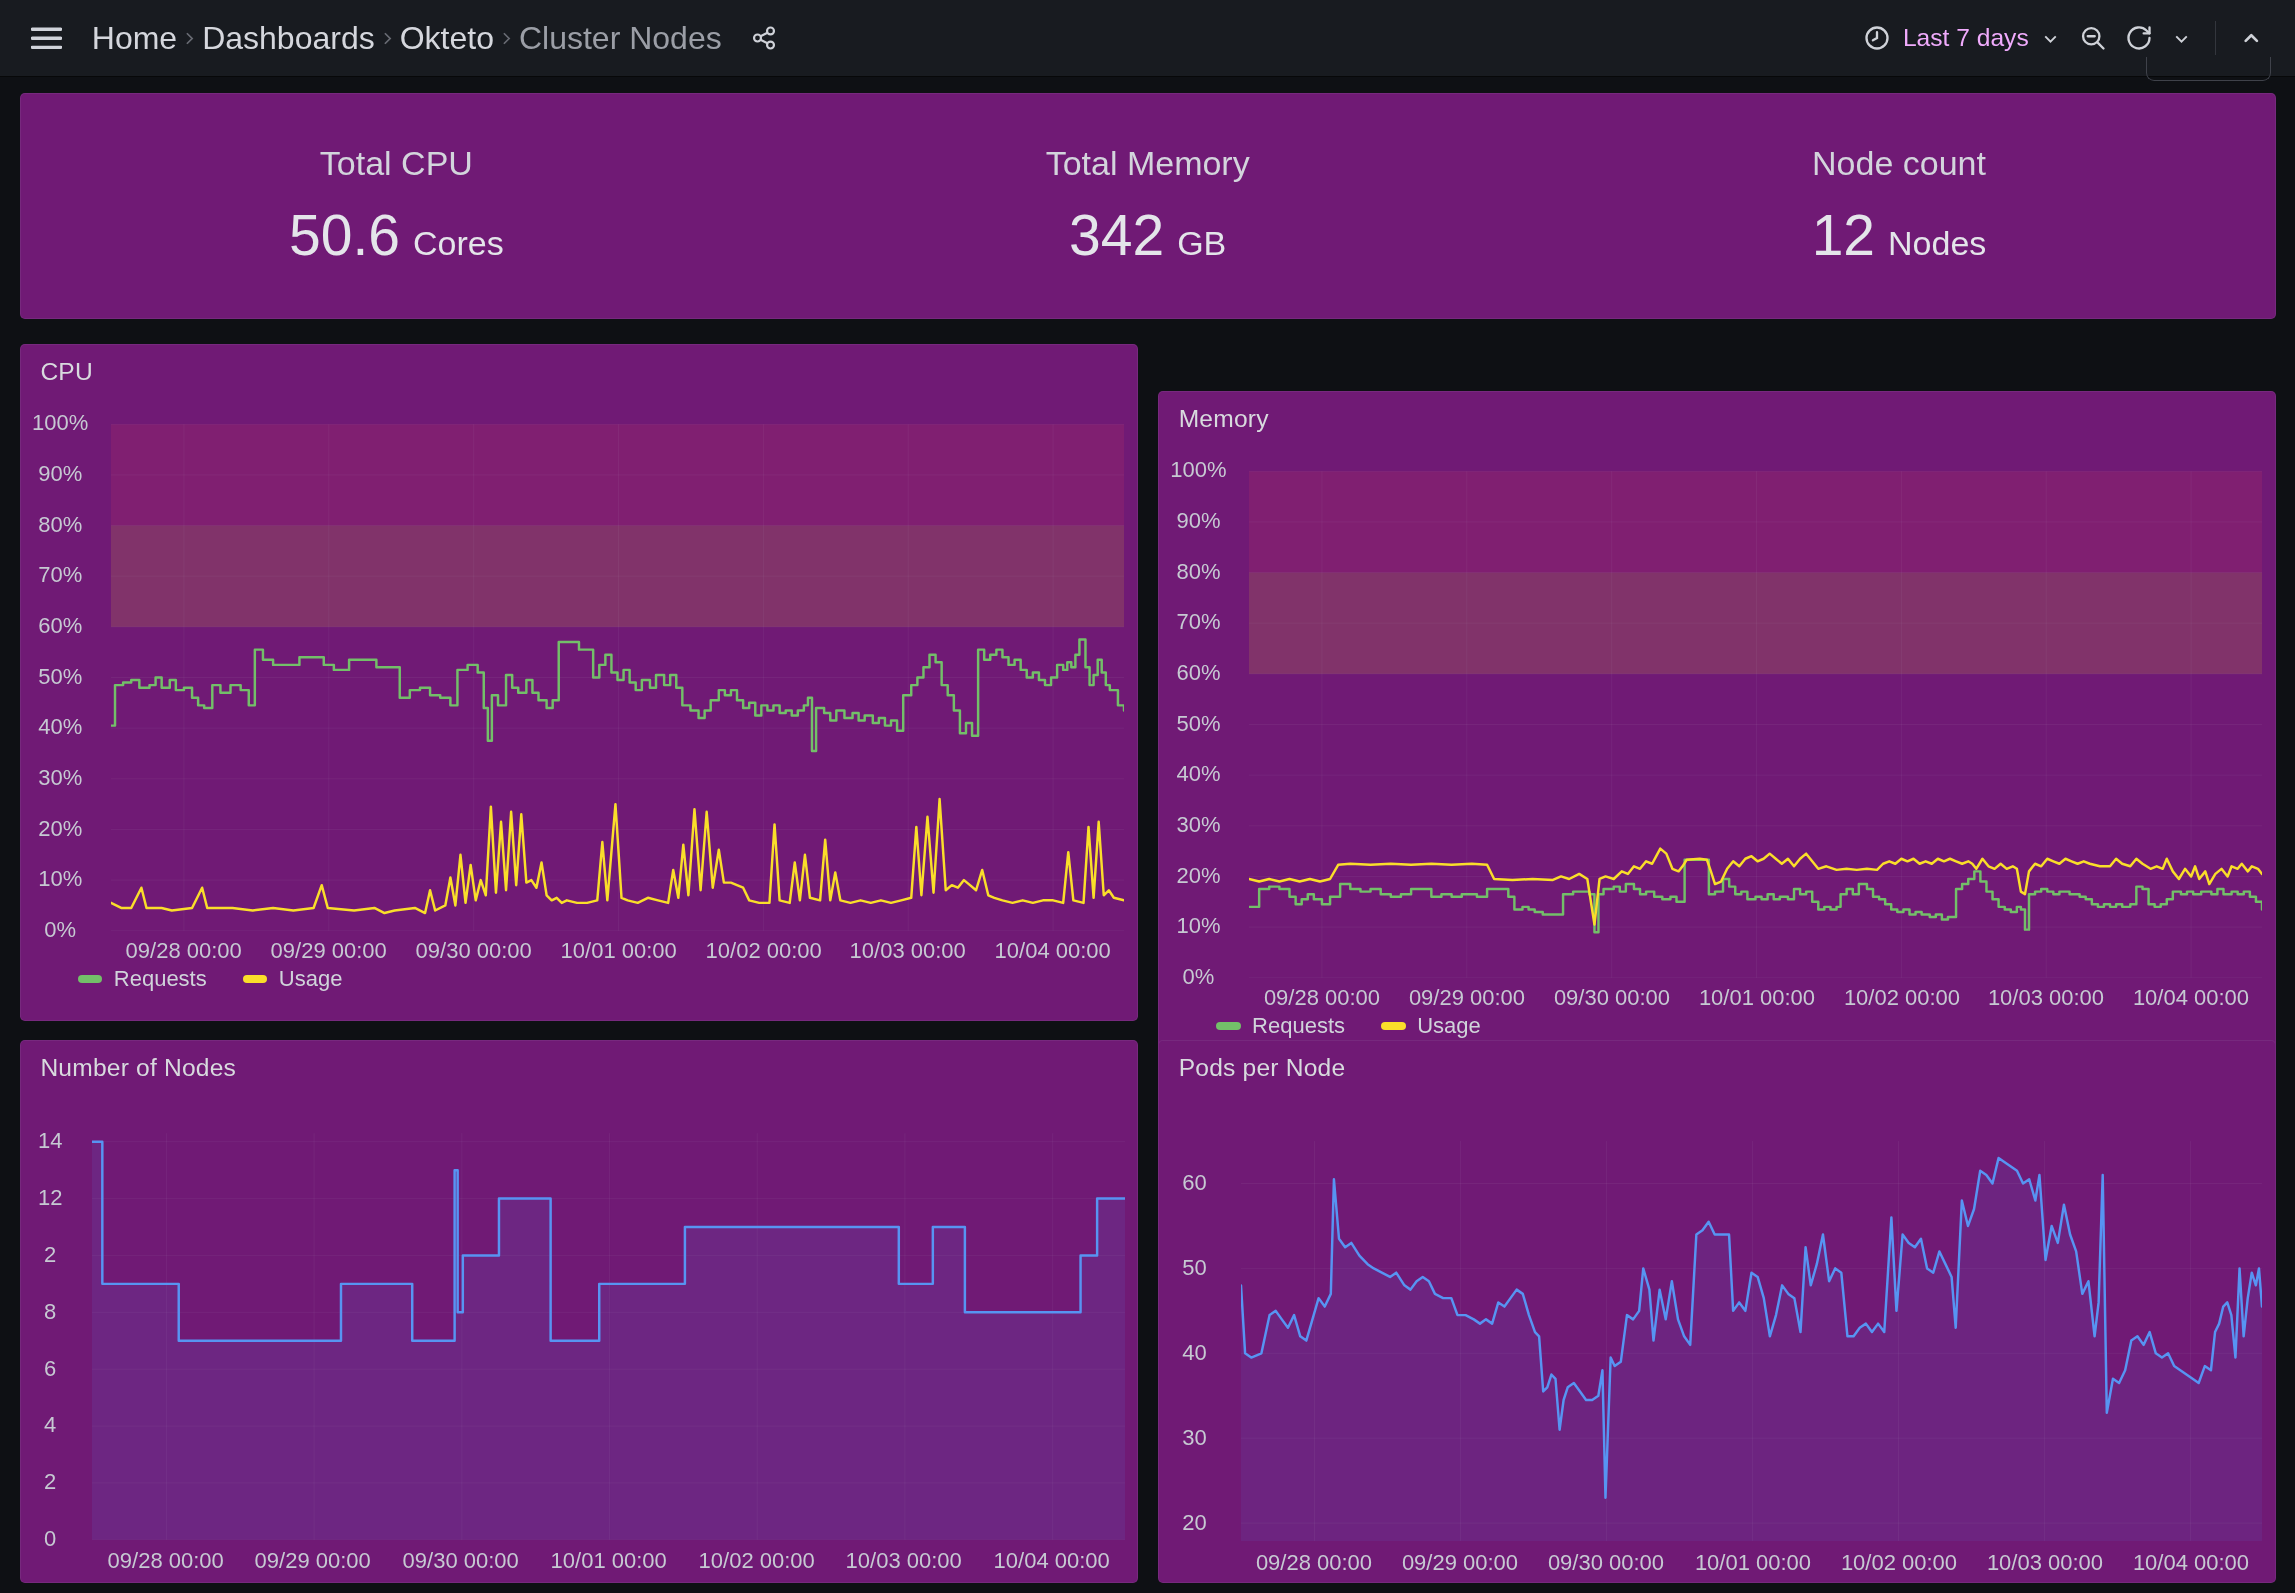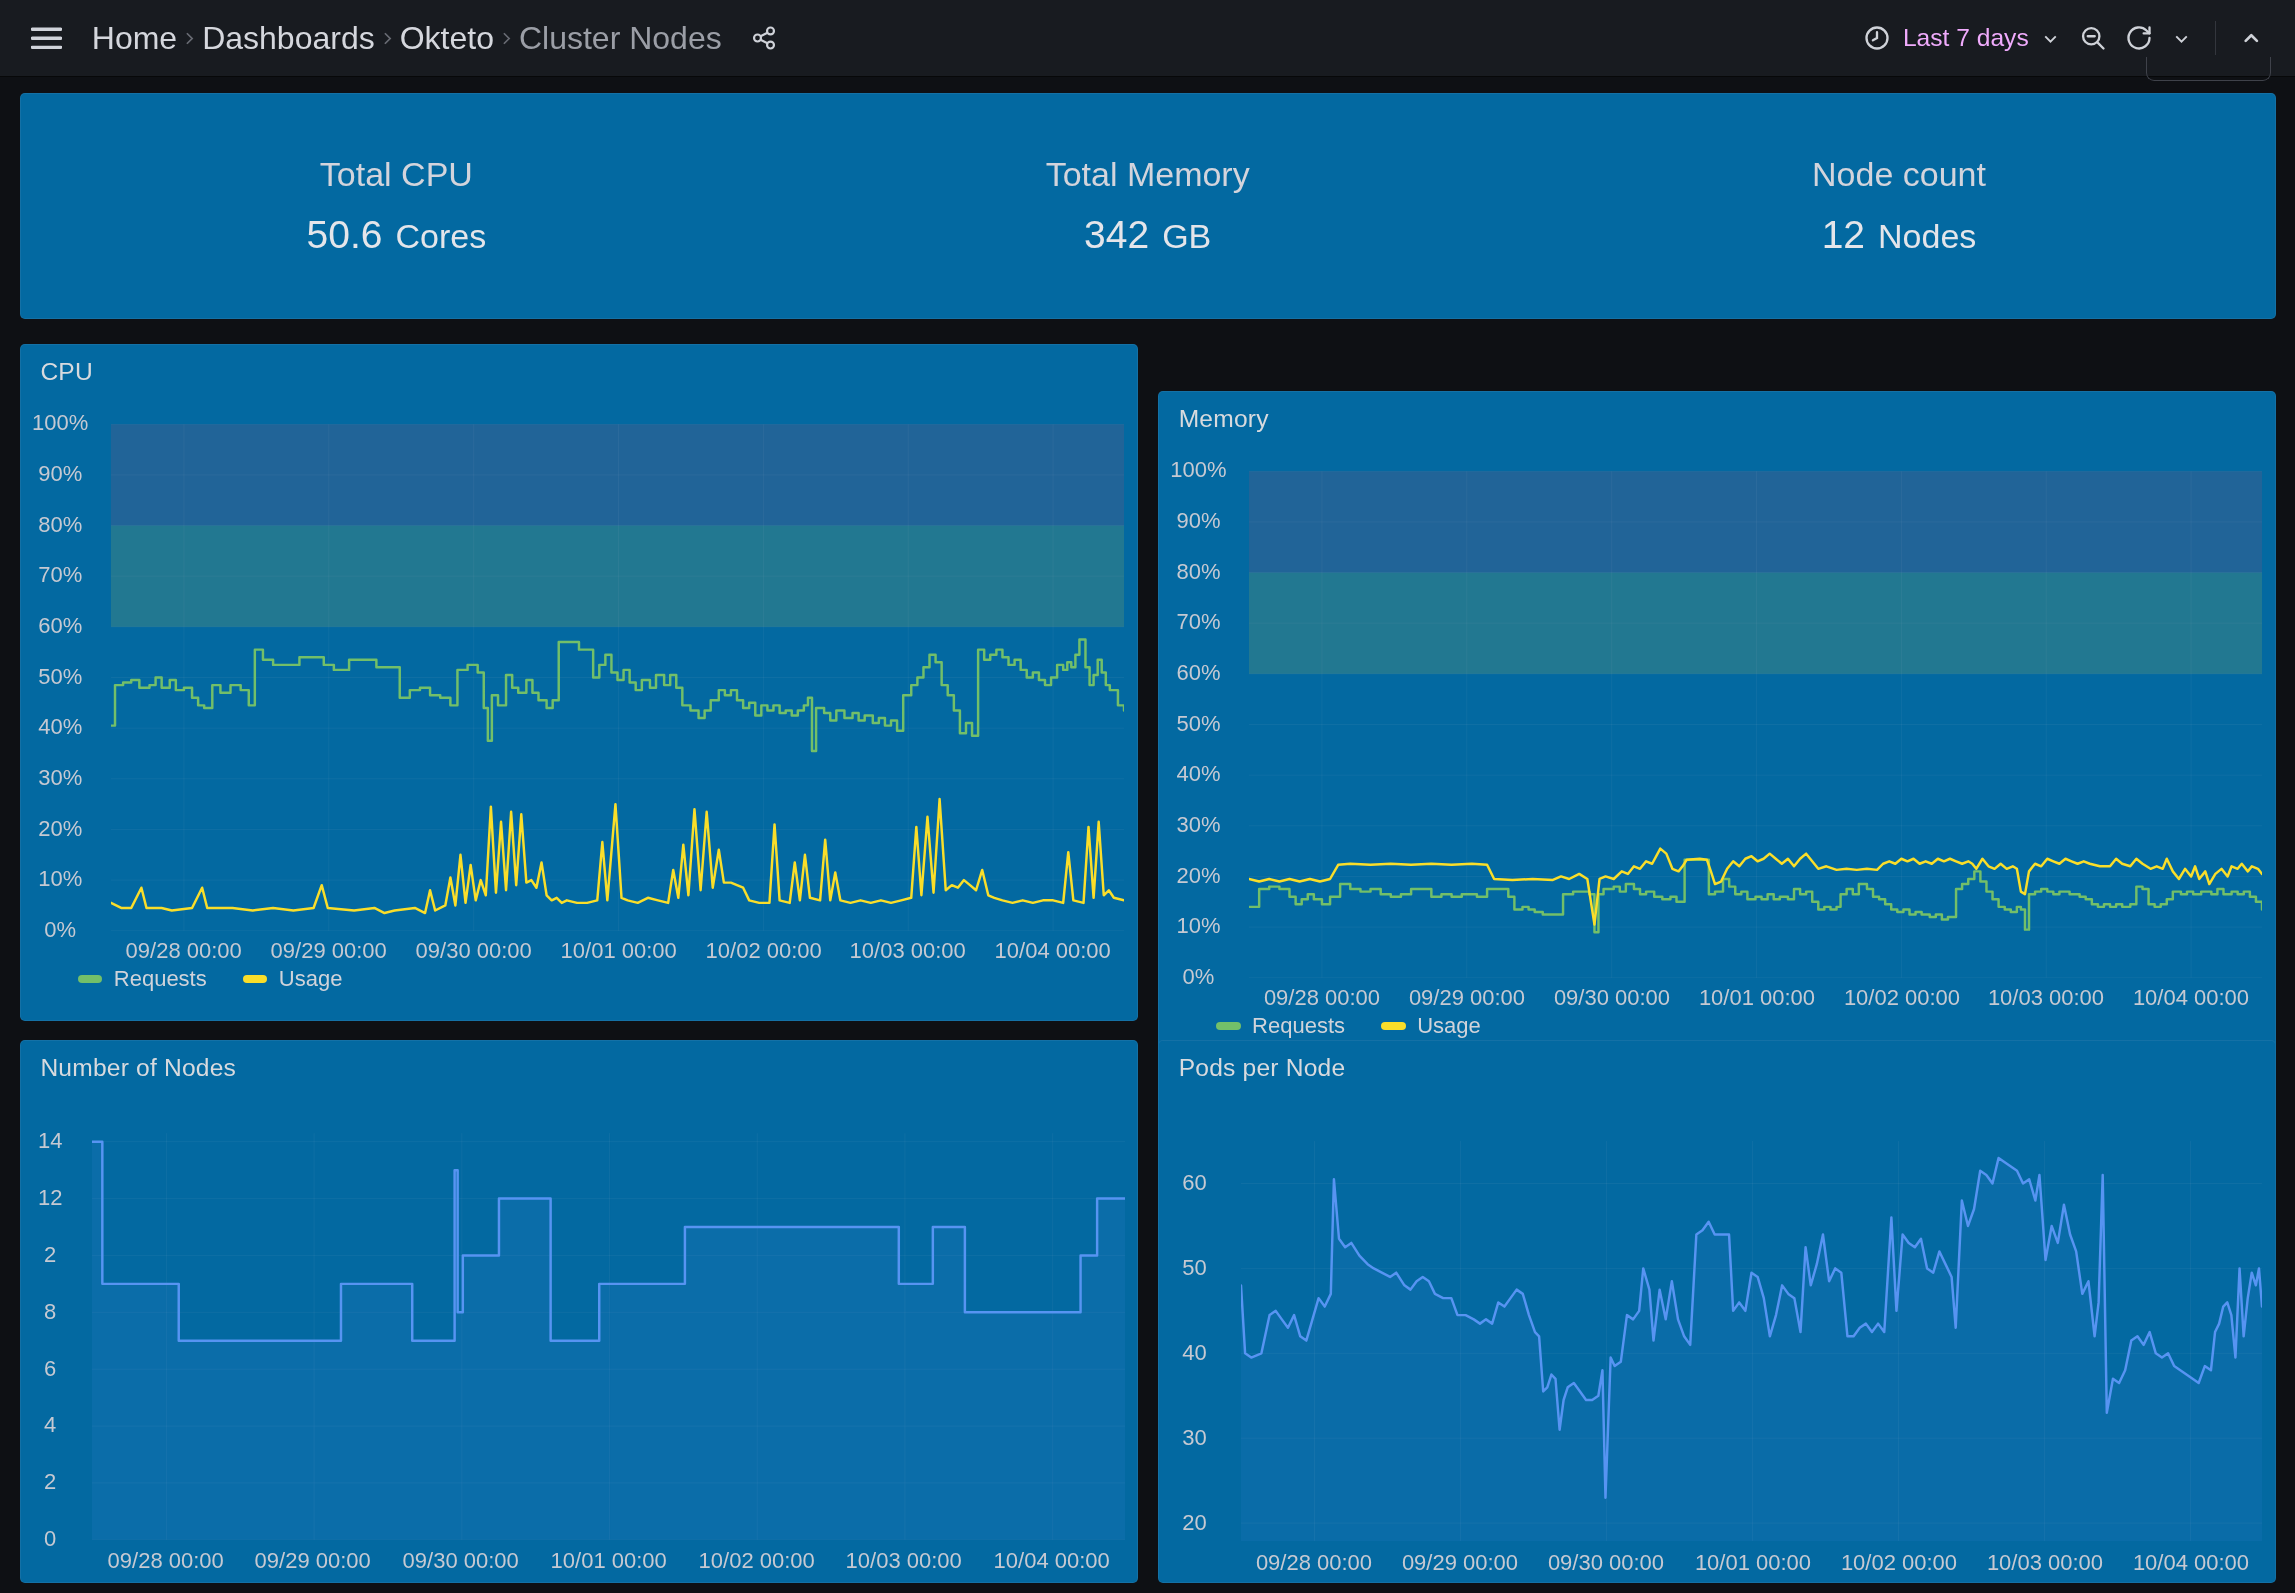--- a/index.html
+++ b/index.html
@@ -24,34 +24,34 @@
   .sep{display:flex;align-items:center;}
   .nav-right{display:flex;align-items:center;gap:4.9px;}
   .time-label{font-size:24.6px;color:#f0abfc;white-space:nowrap;}
   .divider{width:0.8px;height:34px;background:#33363d;margin:0 11.5px;}
   .artifact{
     position:absolute;left:2146px;top:57px;width:123px;height:23px;z-index:11;
     border:0.8px solid #3f424a;border-top:none;border-radius:0 0 8.2px 8.2px;
   }
   
   .panel{
-    position:absolute;background:#0369a1;
+    position:absolute;background:#701a75;
     border:0.8px solid rgba(204,204,220,0.09);
     border-radius:4.9px;box-sizing:border-box;
   }
   .panel-title{
     position:absolute;left:19.7px;top:13px;margin:0;
     font-size:24.6px;font-weight:500;color:#d8dade;letter-spacing:0.2px;
   }
   
   .stats{left:19.7px;top:93px;width:2256px;height:226px;display:flex;}
   .stat{flex:1;display:flex;flex-direction:column;align-items:center;justify-content:center;gap:19.7px;}
   .stat-title{font-size:34px;color:#d3d4dc;}
   .stat-value{display:flex;align-items:baseline;gap:13px;color:#e4e5ea;}
-  .stat-num{font-size:39px;font-weight:500;}
+  .stat-num{font-size:57px;font-weight:500;}
   .stat-unit{font-size:34px;font-weight:500;}
   
   #panel-cpu   {left:19.7px;  top:344px; width:1118px;height:677px;}
   #panel-memory{left:1158px;top:344px; width:1118px;height:677px;margin-top:47px;}
   #panel-nodes {left:19.7px;  top:1040px;width:1118px;height:543px;}
   #panel-pods  {left:1158px;top:1040px;width:1118px;height:543px;}
   .tick{position:absolute;font-size:22px;color:#c6c9d2;line-height:24.6px;white-space:nowrap;}
   .tick.y{text-align:center;}
   .tick.x{text-align:center;}
   .legend{position:absolute;display:flex;gap:36px;align-items:center;font-size:22px;color:#d0d3da;}

